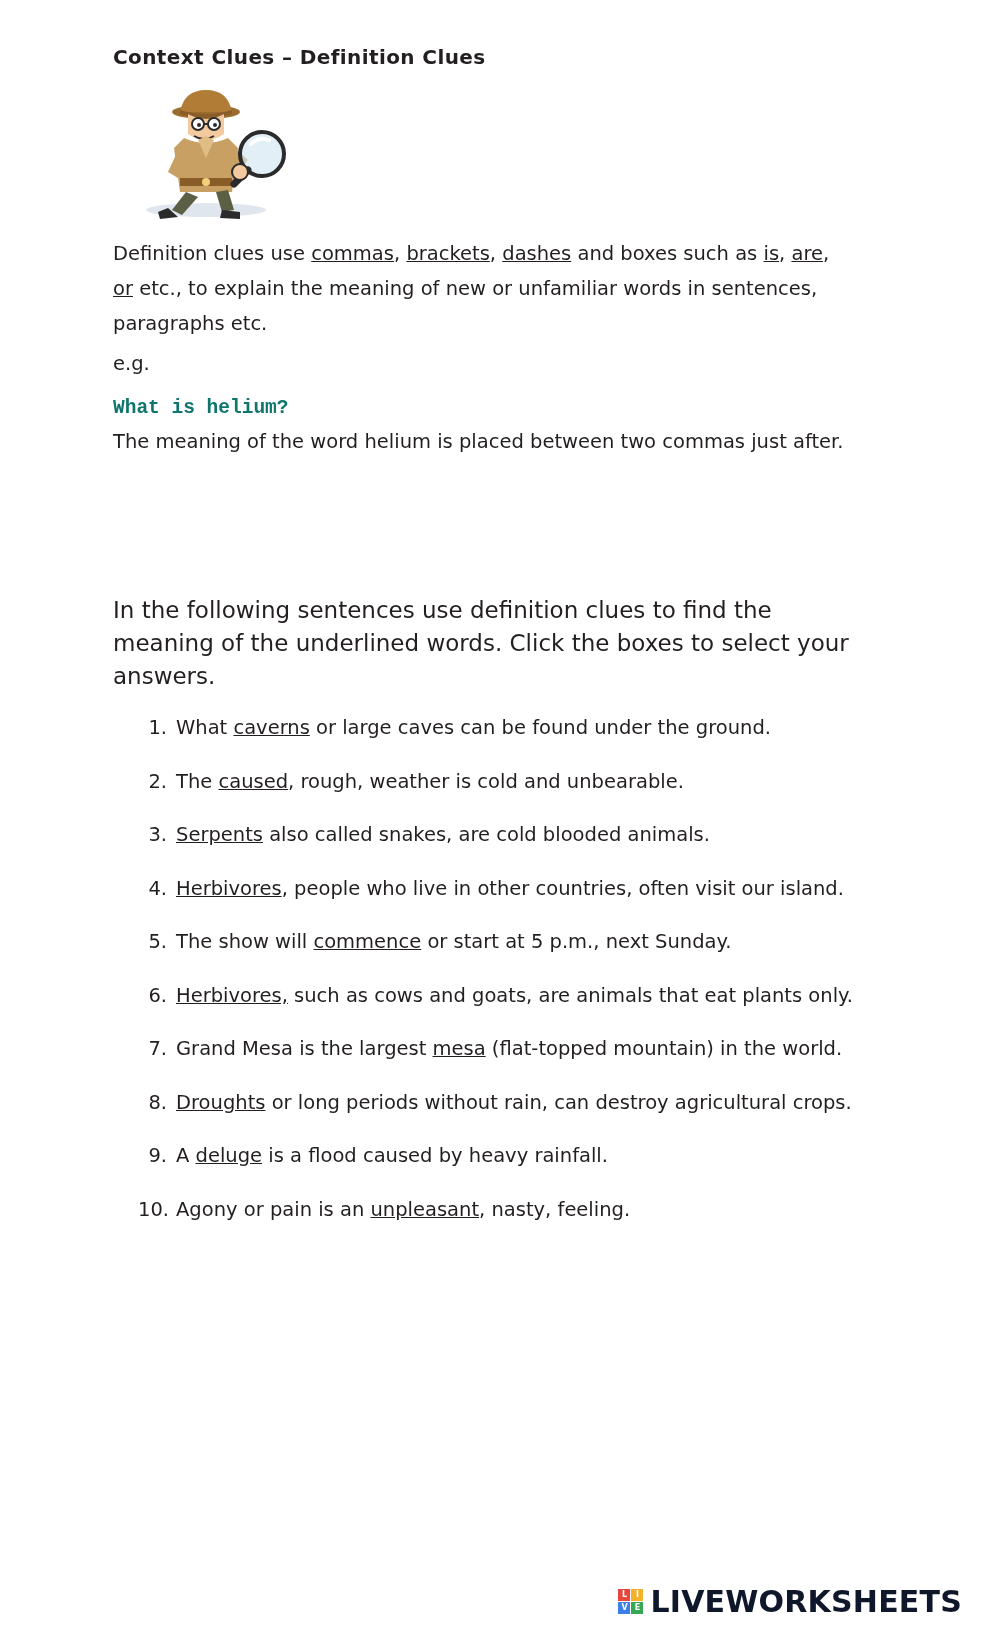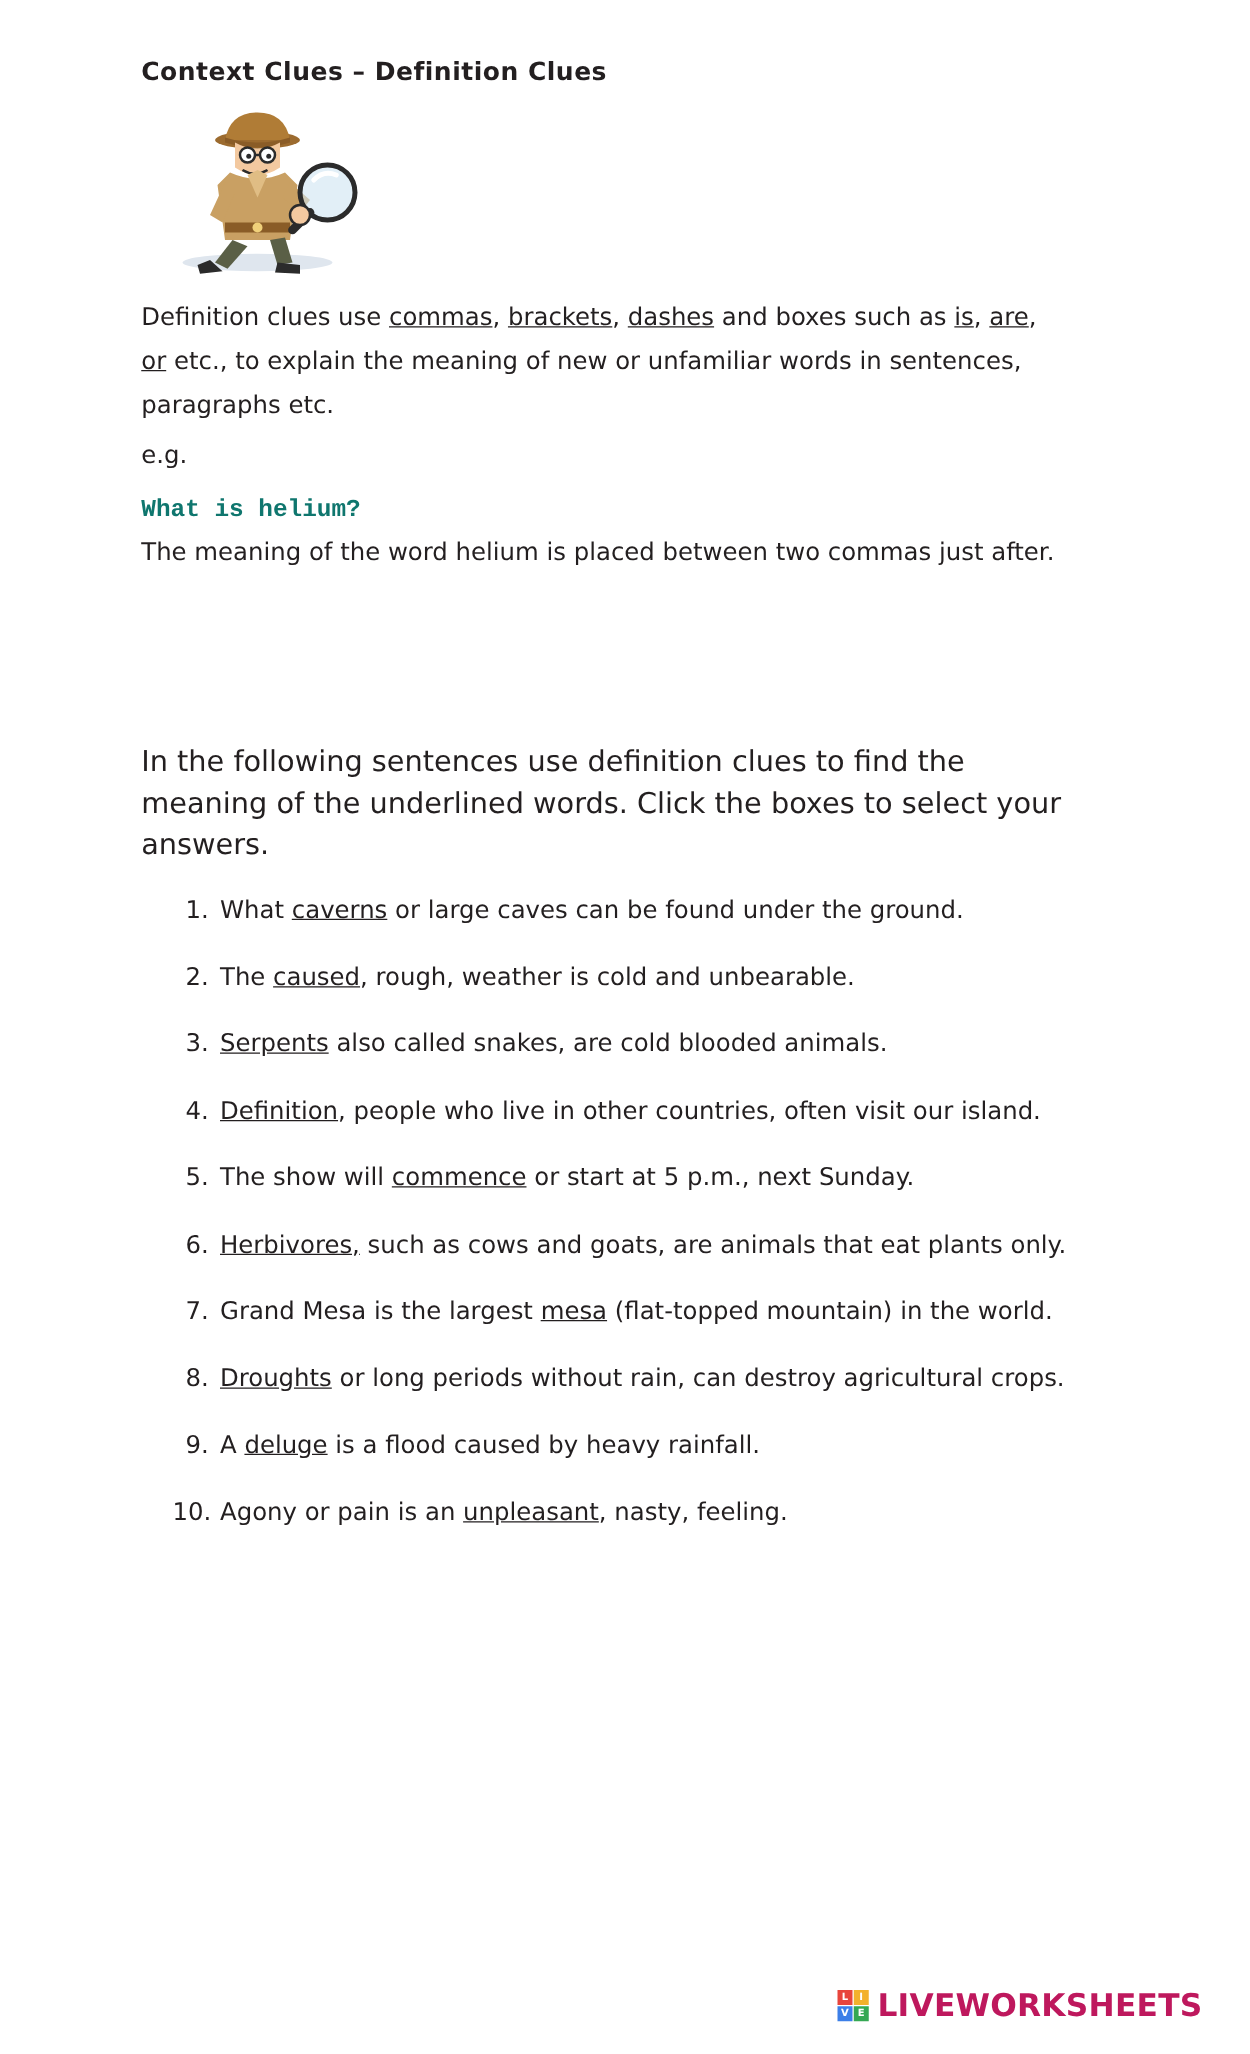--- a/index.html
+++ b/index.html
@@ -130,23 +130,23 @@
     color: #ffffff;
     text-align: center;
     line-height: 12px;
     font-family: "DejaVu Sans", sans-serif;
   }
   .lw-l { left: 0;  top: 0;  background: #e8453c; }
   .lw-i { left: 13px; top: 0; background: #f3b12c; }
   .lw-v { left: 0;  top: 13px; background: #3c7fe8; }
   .lw-e { left: 13px; top: 13px; background: #35a853; }
   .lw-text {
-    font-size: 25px;
-    font-weight: bold;
-    color: #be185d;
+    font-size: 30px;
+    font-weight: bold;
+    color: #0f172a;
     letter-spacing: 0.2px;
   }
 </style>
 </head>
 <body>
 
 <div class="page">
 
   <div class="title">Context Clues – Definition Clues</div>
 
@@ -209,21 +209,21 @@
       <div class="q-text"><span>The </span><span class="u">caused</span><span>, rough, weather is cold and unbearable.</span></div>
     </div>
 
     <div class="q-row">
       <div class="q-num">3.</div>
       <div class="q-text"><span></span><span class="u">Serpents</span><span> also called snakes, are cold blooded animals.</span></div>
     </div>
 
     <div class="q-row">
       <div class="q-num">4.</div>
-      <div class="q-text"><span></span><span class="u">Definition</span><span>, people who live in other countries, often visit our island.</span></div>
+      <div class="q-text"><span></span><span class="u">Herbivores</span><span>, people who live in other countries, often visit our island.</span></div>
     </div>
 
     <div class="q-row">
       <div class="q-num">5.</div>
       <div class="q-text"><span>The show will </span><span class="u">commence</span><span> or start at 5 p.m., next Sunday.</span></div>
     </div>
 
     <div class="q-row">
       <div class="q-num">6.</div>
       <div class="q-text"><span></span><span class="u">Herbivores,</span><span> such as cows and goats, are animals that eat plants only.</span></div>

